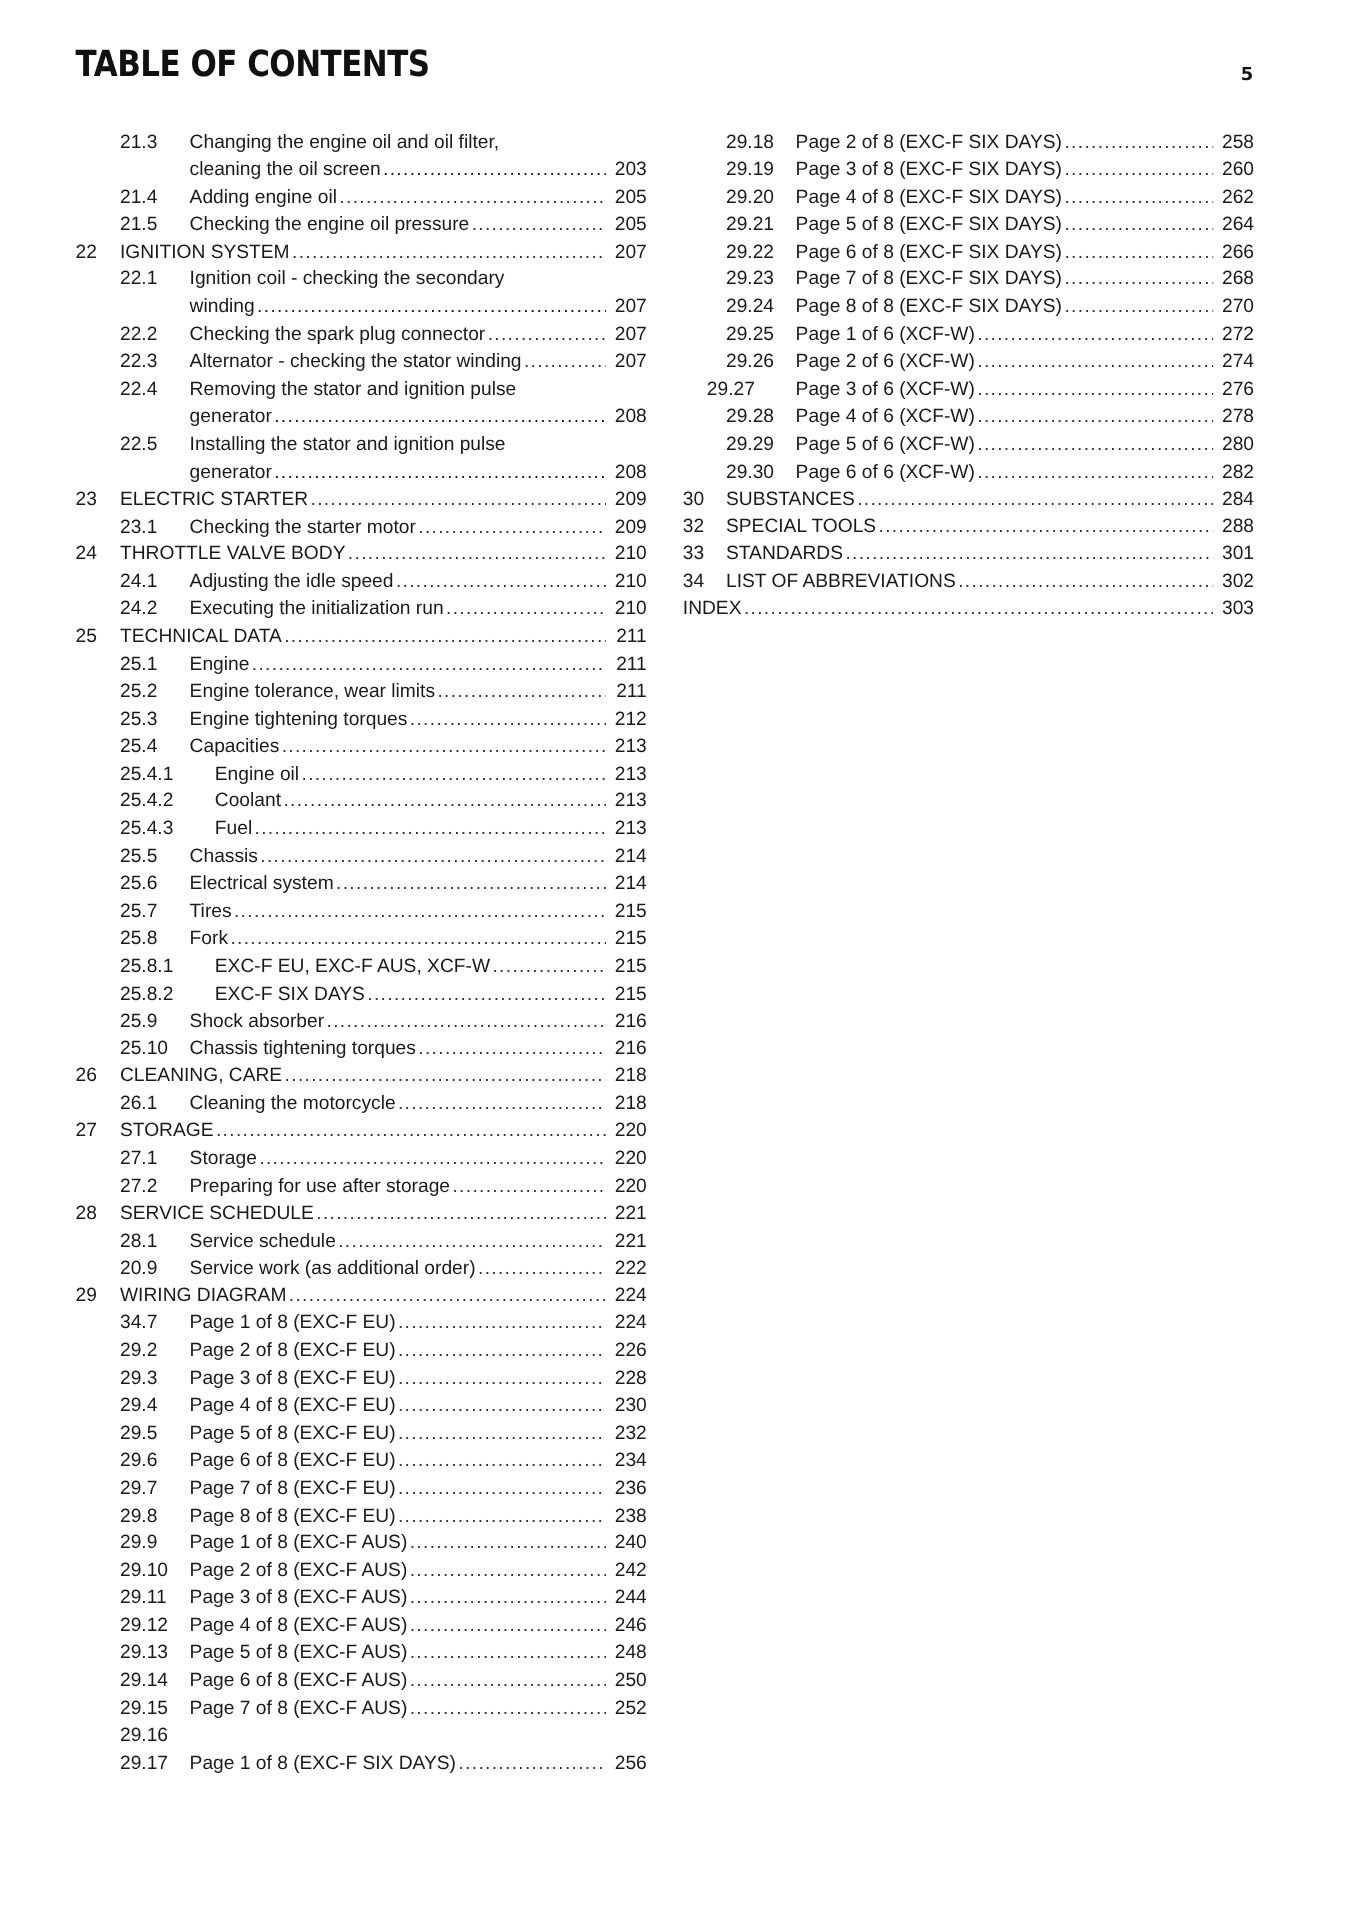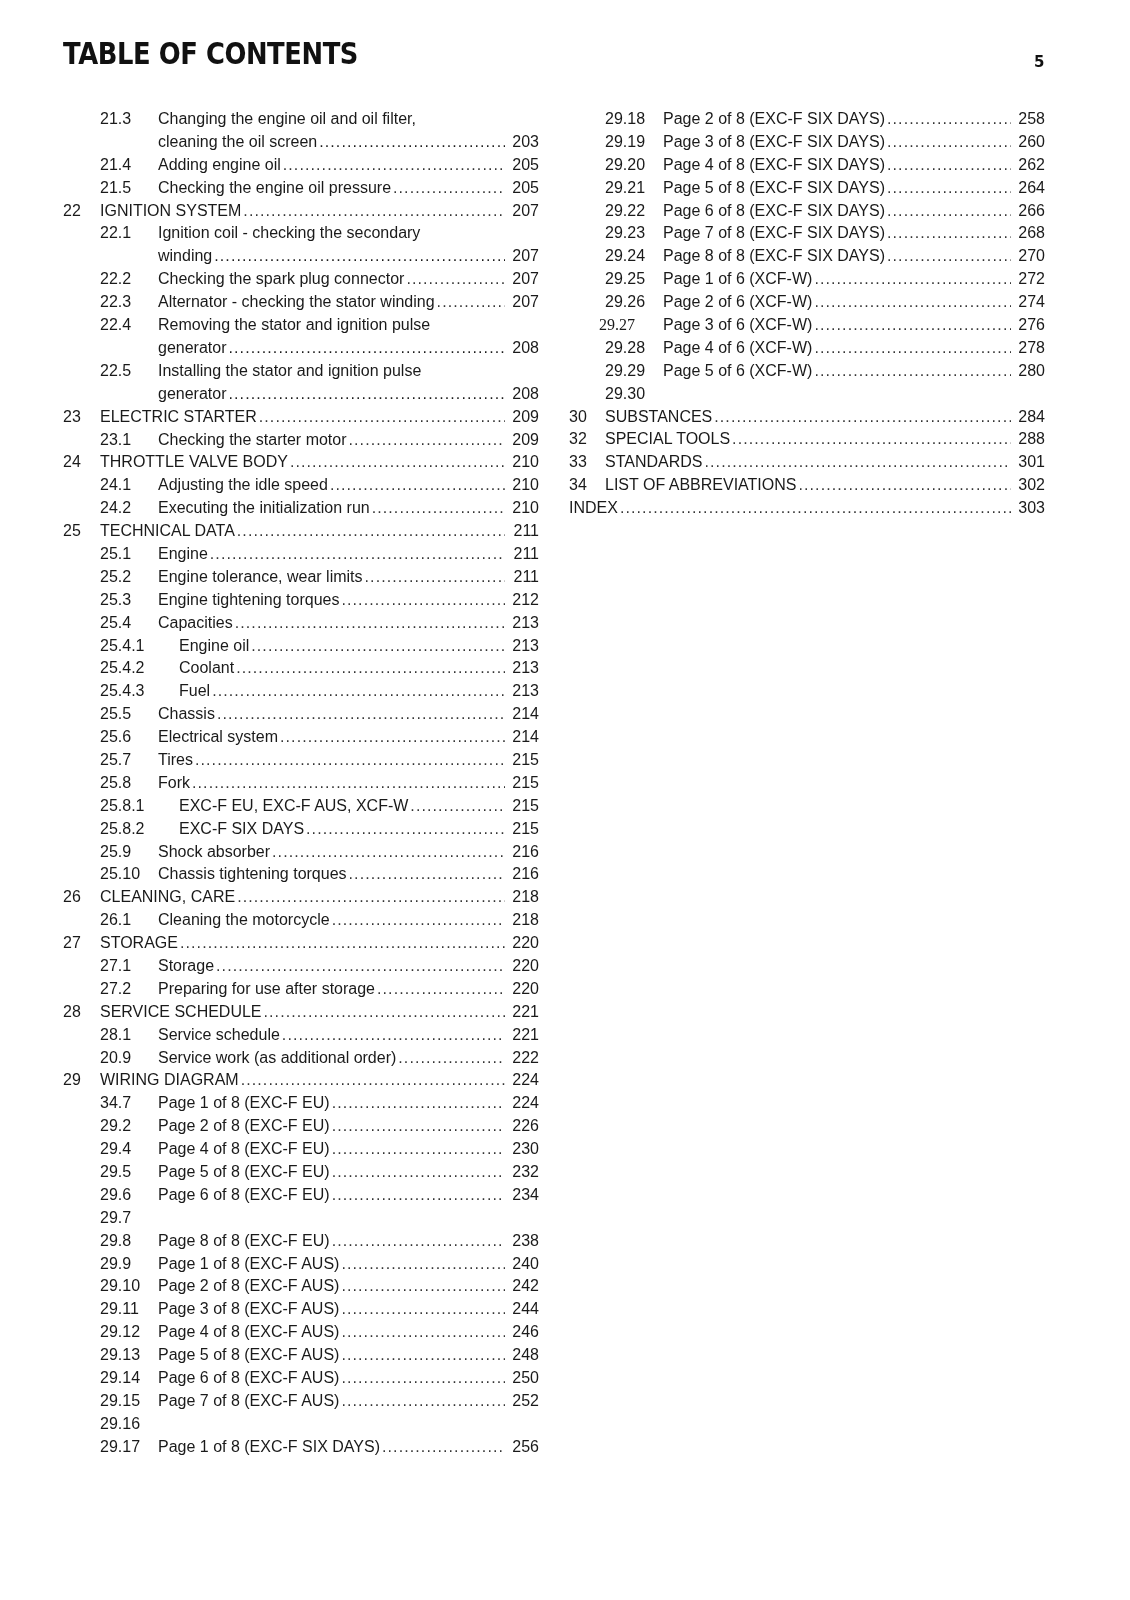--- a/index.html
+++ b/index.html
@@ -358,20 +358,28 @@
     </div>
     <div class="row">
       <span class="num" style="left: 37px;">29.2</span>
       <div class="t" style="left: 95px;">
         <span class="txt">Page 2 of 8 (EXC-F EU)</span>
         <span class="dots"></span>
         <span class="pg">226</span>
       </div>
     </div>
     <div class="row">
+      <span class="num" style="left: 37px;">29.3</span>
+      <div class="t" style="left: 95px;">
+        <span class="txt">Page 3 of 8 (EXC-F EU)</span>
+        <span class="dots"></span>
+        <span class="pg">228</span>
+      </div>
+    </div>
+    <div class="row">
       <span class="num" style="left: 37px;">29.4</span>
       <div class="t" style="left: 95px;">
         <span class="txt">Page 4 of 8 (EXC-F EU)</span>
         <span class="dots"></span>
         <span class="pg">230</span>
       </div>
     </div>
     <div class="row">
       <span class="num" style="left: 37px;">29.5</span>
       <div class="t" style="left: 95px;">
@@ -383,20 +391,25 @@
     <div class="row">
       <span class="num" style="left: 37px;">29.6</span>
       <div class="t" style="left: 95px;">
         <span class="txt">Page 6 of 8 (EXC-F EU)</span>
         <span class="dots"></span>
         <span class="pg">234</span>
       </div>
     </div>
     <div class="row">
       <span class="num" style="left: 37px;">29.7</span>
+      <div class="t" style="left: 95px;">
+        <span class="txt">Page 7 of 8 (EXC-F EU)</span>
+        <span class="dots"></span>
+        <span class="pg">236</span>
+      </div>
     </div>
     <div class="row">
       <span class="num" style="left: 37px;">29.8</span>
       <div class="t" style="left: 95px;">
         <span class="txt">Page 8 of 8 (EXC-F EU)</span>
         <span class="dots"></span>
         <span class="pg">238</span>
       </div>
     </div>
     <div class="row">
@@ -534,21 +547,21 @@
     </div>
     <div class="row">
       <span class="num" style="left: 36px;">29.26</span>
       <div class="t" style="left: 94px;">
         <span class="txt">Page 2 of 6 (XCF-W)</span>
         <span class="dots"></span>
         <span class="pg">274</span>
       </div>
     </div>
     <div class="row">
-      <span class="num" style="left: 30px; font-family: Liberation Serif, serif;">29.27</span>
+      <span class="num" style="left: 20px;">29.27</span>
       <div class="t" style="left: 94px;">
         <span class="txt">Page 3 of 6 (XCF-W)</span>
         <span class="dots"></span>
         <span class="pg">276</span>
       </div>
     </div>
     <div class="row">
       <span class="num" style="left: 36px;">29.28</span>
       <div class="t" style="left: 94px;">
         <span class="txt">Page 4 of 6 (XCF-W)</span>
@@ -559,20 +572,25 @@
     <div class="row">
       <span class="num" style="left: 36px;">29.29</span>
       <div class="t" style="left: 94px;">
         <span class="txt">Page 5 of 6 (XCF-W)</span>
         <span class="dots"></span>
         <span class="pg">280</span>
       </div>
     </div>
     <div class="row">
       <span class="num" style="left: 36px;">29.30</span>
+      <div class="t" style="left: 94px;">
+        <span class="txt">Page 6 of 6 (XCF-W)</span>
+        <span class="dots"></span>
+        <span class="pg">282</span>
+      </div>
     </div>
     <div class="row">
       <span class="num" style="left: 0px;">30</span>
       <div class="t" style="left: 36px;">
         <span class="txt">SUBSTANCES</span>
         <span class="dots"></span>
         <span class="pg">284</span>
       </div>
     </div>
     <div class="row">

